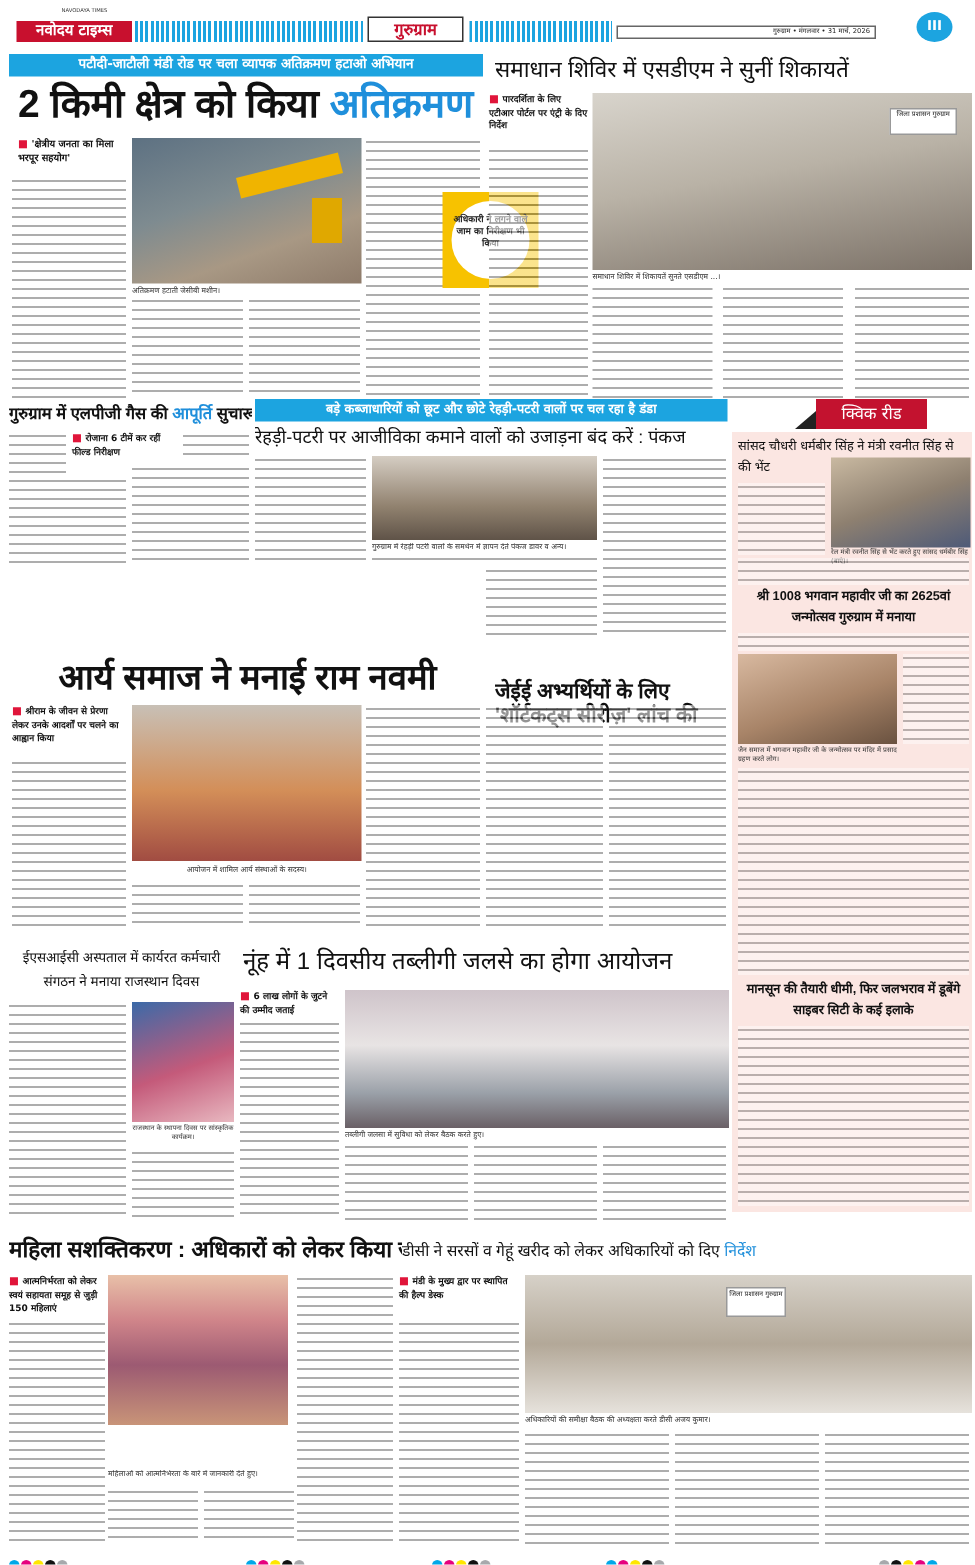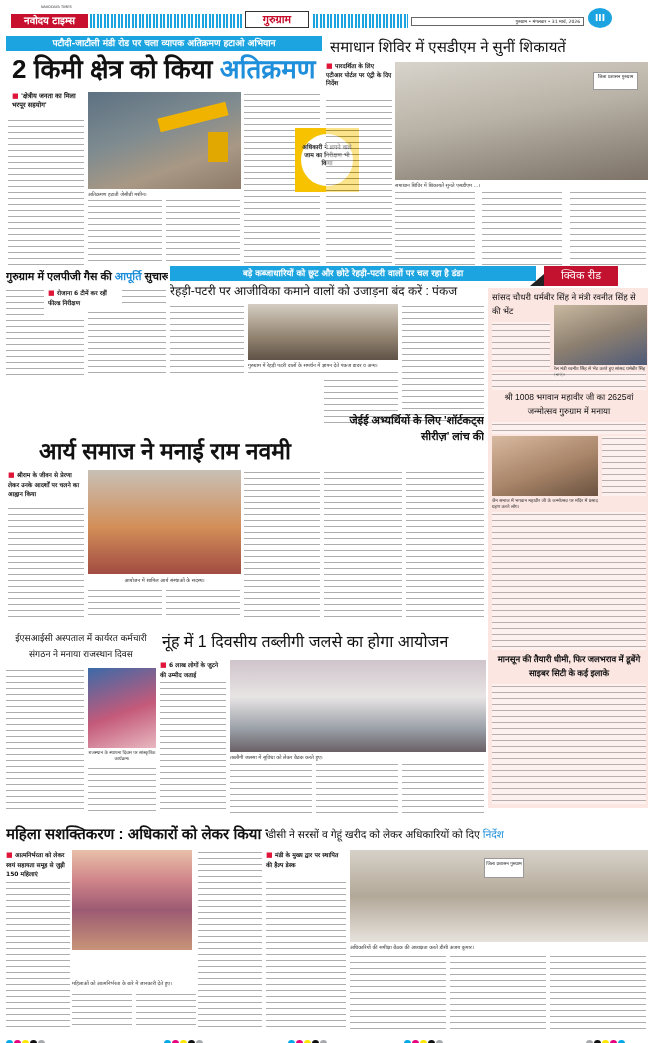--- a/index.html
+++ b/index.html
@@ -19,21 +19,21 @@
 </head>
 <body>
 
 <div class="abs" style="left:5px;top:5px;width:640px;height:26px">
   <div class="abs" style="left:36px;top:0;font-size:3.5px;color:#333">NAVODAYA TIMES</div>
   <div class="abs" style="left:6px;top:9px;width:77px;height:14px;background:#c8102e;color:#fff;font-weight:bold;font-size:10px;text-align:center;line-height:14px">नवोदय टाइम्स</div>
   <div class="abs" style="left:85px;top:9px;width:152px;height:14px;background:repeating-linear-gradient(90deg,#1ca4e0 0 2px,#fff 2px 3.5px)"></div>
   <div class="abs" style="left:240px;top:6px;width:64px;height:17px;border:1.5px solid #333;background:#fff;color:#c8102e;font-weight:bold;font-size:11px;text-align:center;line-height:15px">गुरुग्राम</div>
   <div class="abs" style="left:308px;top:9px;width:95px;height:14px;background:repeating-linear-gradient(90deg,#1ca4e0 0 2px,#fff 2px 3.5px)"></div>
   <div class="abs" style="left:406px;top:12px;width:173px;height:9px;border:1px solid #666;font-size:4.5px;line-height:8px;text-align:right;padding-right:3px">गुरुग्राम • मंगलवार • 31 मार्च, 2026</div>
-  <div class="abs" style="left:583px;top:3px;width:24px;height:20px;background:#1ca4e0;border-radius:50%;color:#fff;font-size:9px;font-weight:bold;text-align:center;line-height:20px">III</div>
+  <div class="abs" style="left:606px;top:3px;width:24px;height:20px;background:#1ca4e0;border-radius:50%;color:#fff;font-size:9px;font-weight:bold;text-align:center;line-height:20px">III</div>
 </div>
 
 <div class="abs band" style="left:6px;top:36px;width:316px;height:15px;font-size:9px;line-height:15px">पटौदी-जाटौली मंडी रोड पर चला व्यापक अतिक्रमण हटाओ अभियान</div>
 <div class="abs hd" style="left:12px;top:54px;width:310px;height:30px;font-size:26px;line-height:30px">
   <span>2 किमी क्षेत्र को किया </span><span style="color:#1f8fdb">अतिक्रमण मुक्त</span>
 </div>
 <div class="abs bul" style="left:12px;top:92px;width:74px;font-size:6.5px;line-height:9px">'क्षेत्रीय जनता का मिला भरपूर सहयोग'</div>
 <div class="abs txt txtl" style="left:8px;top:118px;width:76px;height:148px"></div>
 <div class="abs photo" style="left:88px;top:92px;width:153px;height:97px;background:linear-gradient(160deg,#5d7182 0%,#7e8b90 40%,#a89884 70%,#8e7b6a 100%)">
   <div class="abs" style="left:70px;top:18px;width:70px;height:14px;background:#f0b400;transform:rotate(-14deg)"></div>
@@ -63,50 +63,50 @@
 
 <div class="abs hd" style="left:6px;top:268px;width:162px;height:16px;font-size:11px;line-height:16px">
   <span>गुरुग्राम में एलपीजी गैस की </span><span style="color:#1f8fdb">आपूर्ति</span><span> सुचारू</span>
 </div>
 <div class="abs txt txtl" style="left:6px;top:288px;width:38px;height:28px"></div>
 <div class="abs bul" style="left:48px;top:288px;width:70px;font-size:6px;line-height:9px">रोजाना 6 टीमें कर रहीं फील्ड निरीक्षण</div>
 <div class="abs txt txtl" style="left:6px;top:318px;width:78px;height:60px"></div>
 <div class="abs txt txtl" style="left:88px;top:310px;width:78px;height:68px"></div>
 <div class="abs txt txtl" style="left:122px;top:288px;width:44px;height:20px"></div>
 
-<div class="abs band" style="left:170px;top:266px;width:366px;height:15px;font-size:8.5px;line-height:15px">बड़े कब्जाधारियों को छूट और छोटे रेहड़ी-पटरी वालों पर चल रहा है डंडा</div>
+<div class="abs band" style="left:170px;top:266px;width:315px;height:15px;font-size:8.5px;line-height:15px">बड़े कब्जाधारियों को छूट और छोटे रेहड़ी-पटरी वालों पर चल रहा है डंडा</div>
 <div class="abs hd" style="left:170px;top:283px;width:315px;height:17px;font-size:12px;font-weight:normal;line-height:17px">रेहड़ी-पटरी पर आजीविका कमाने वालों को उजाड़ना बंद करें : पंकज</div>
 <div class="abs txt txtl" style="left:170px;top:304px;width:74px;height:74px"></div>
 <div class="abs photo" style="left:248px;top:304px;width:150px;height:56px;background:linear-gradient(180deg,#d5cdc3 0%,#91826f 60%,#5f5348 100%)"></div>
 <div class="abs cap" style="left:248px;top:362px;width:150px;white-space:nowrap;overflow:hidden">गुरुग्राम में रेहड़ी पटरी वालों के समर्थन में ज्ञापन देते पंकज डावर व अन्य।</div>
 <div class="abs txt txtl" style="left:402px;top:304px;width:82px;height:66px"></div>
 <div class="abs txt txtl" style="left:248px;top:370px;width:150px;height:8px"></div>
 
 <div class="abs pinkbg" style="left:488px;top:288px;width:160px;height:520px"></div>
 <div class="abs" style="left:530px;top:266px;width:118px;height:20px">
   <div class="abs" style="left:0;top:8px;width:0;height:0;border-left:14px solid transparent;border-bottom:12px solid #222"></div>
   <div class="abs" style="left:14px;top:0;width:74px;height:20px;background:#c3122f;color:#fff;font-size:11px;text-align:center;line-height:20px">क्विक रीड</div>
 </div>
 <div class="abs hd" style="left:492px;top:290px;width:154px;height:30px;font-size:8.5px;font-weight:normal;line-height:14px;white-space:normal">सांसद चौधरी धर्मबीर सिंह ने मंत्री रवनीत सिंह से की भेंट</div>
 <div class="abs txt txtl" style="left:492px;top:322px;width:58px;height:48px;opacity:.45"></div>
 <div class="abs photo" style="left:554px;top:305px;width:93px;height:60px;background:linear-gradient(160deg,#c9b9a1 0%,#8e8070 50%,#4e5a78 100%)"></div>
 <div class="abs cap" style="left:554px;top:366px;width:93px;font-size:4.5px;line-height:6px">रेल मंत्री रवनीत सिंह से भेंट करते हुए सांसद धर्मबीर सिंह (बाएं)।</div>
 <div class="abs txt txtl" style="left:492px;top:372px;width:154px;height:18px;opacity:.45"></div>
-<div class="abs hd" style="left:492px;top:390px;width:154px;height:30px;font-size:8.5px;font-weight:normal;line-height:14px;white-space:normal;text-align:center">श्री 1008 भगवान महावीर जी का 2625वां जन्मोत्सव गुरुग्राम में मनाया</div>
+<div class="abs hd" style="left:492px;top:390px;width:154px;height:30px;font-size:8.5px;font-weight:bold;line-height:14px;white-space:normal;text-align:center">श्री 1008 भगवान महावीर जी का 2625वां जन्मोत्सव गुरुग्राम में मनाया</div>
 <div class="abs txt txtl" style="left:492px;top:422px;width:154px;height:12px;opacity:.45"></div>
 <div class="abs photo" style="left:492px;top:436px;width:106px;height:60px;background:linear-gradient(160deg,#d8b9a0 0%,#a88468 55%,#6a5240 100%)"></div>
 <div class="abs txt txtl" style="left:602px;top:436px;width:44px;height:60px;opacity:.45"></div>
 <div class="abs cap" style="left:492px;top:498px;width:106px;font-size:4.5px;line-height:6px">जैन समाज में भगवान महावीर जी के जन्मोत्सव पर मंदिर में प्रसाद ग्रहण करते लोग।</div>
 <div class="abs txt txtl" style="left:492px;top:512px;width:154px;height:138px;opacity:.45"></div>
 <div class="abs hd" style="left:492px;top:652px;width:154px;height:30px;font-size:8.5px;line-height:14px;white-space:normal;text-align:center">मानसून की तैयारी धीमी, फिर जलभराव में डूबेंगे साइबर सिटी के कई इलाके</div>
 <div class="abs txt txtl" style="left:492px;top:684px;width:154px;height:120px;opacity:.45"></div>
 
 <div class="abs txt txtl" style="left:324px;top:378px;width:74px;height:48px"></div>
 <div class="abs txt txtl" style="left:402px;top:370px;width:82px;height:56px"></div>
-<div class="abs hd" style="left:330px;top:412px;width:154px;height:34px;font-size:11px;line-height:16px;white-space:normal;text-align:right">जेईई अभ्यर्थियों के लिए 'शॉर्टकट्स सीरीज़' लांच की</div>
+<div class="abs hd" style="left:330px;top:452px;width:154px;height:34px;font-size:14px;line-height:16px;white-space:normal;text-align:left">जेईई अभ्यर्थियों के लिए 'शॉर्टकट्स सीरीज़' लांच की</div>
 <div class="abs txt txtl" style="left:324px;top:470px;width:78px;height:150px"></div>
 <div class="abs txt txtl" style="left:406px;top:470px;width:78px;height:150px"></div>
 
 <div class="abs hd" style="left:10px;top:436px;width:310px;height:30px;font-size:23px;line-height:30px;text-align:center">आर्य समाज ने मनाई राम नवमी</div>
 <div class="abs bul" style="left:8px;top:470px;width:74px;font-size:6px;line-height:9px">श्रीराम के जीवन से प्रेरणा लेकर उनके आदर्शों पर चलने का आह्वान किया</div>
 <div class="abs txt txtl" style="left:8px;top:506px;width:76px;height:114px"></div>
 <div class="abs photo" style="left:88px;top:470px;width:153px;height:104px;background:linear-gradient(180deg,#c8c0b6 0%,#d38e58 55%,#a14c42 100%)"></div>
 <div class="abs cap" style="left:88px;top:577px;width:153px;text-align:center">आयोजन में शामिल आर्य संस्थाओं के सदस्य।</div>
 <div class="abs txt txtl" style="left:88px;top:588px;width:74px;height:32px"></div>
 <div class="abs txt txtl" style="left:166px;top:588px;width:74px;height:32px"></div>

